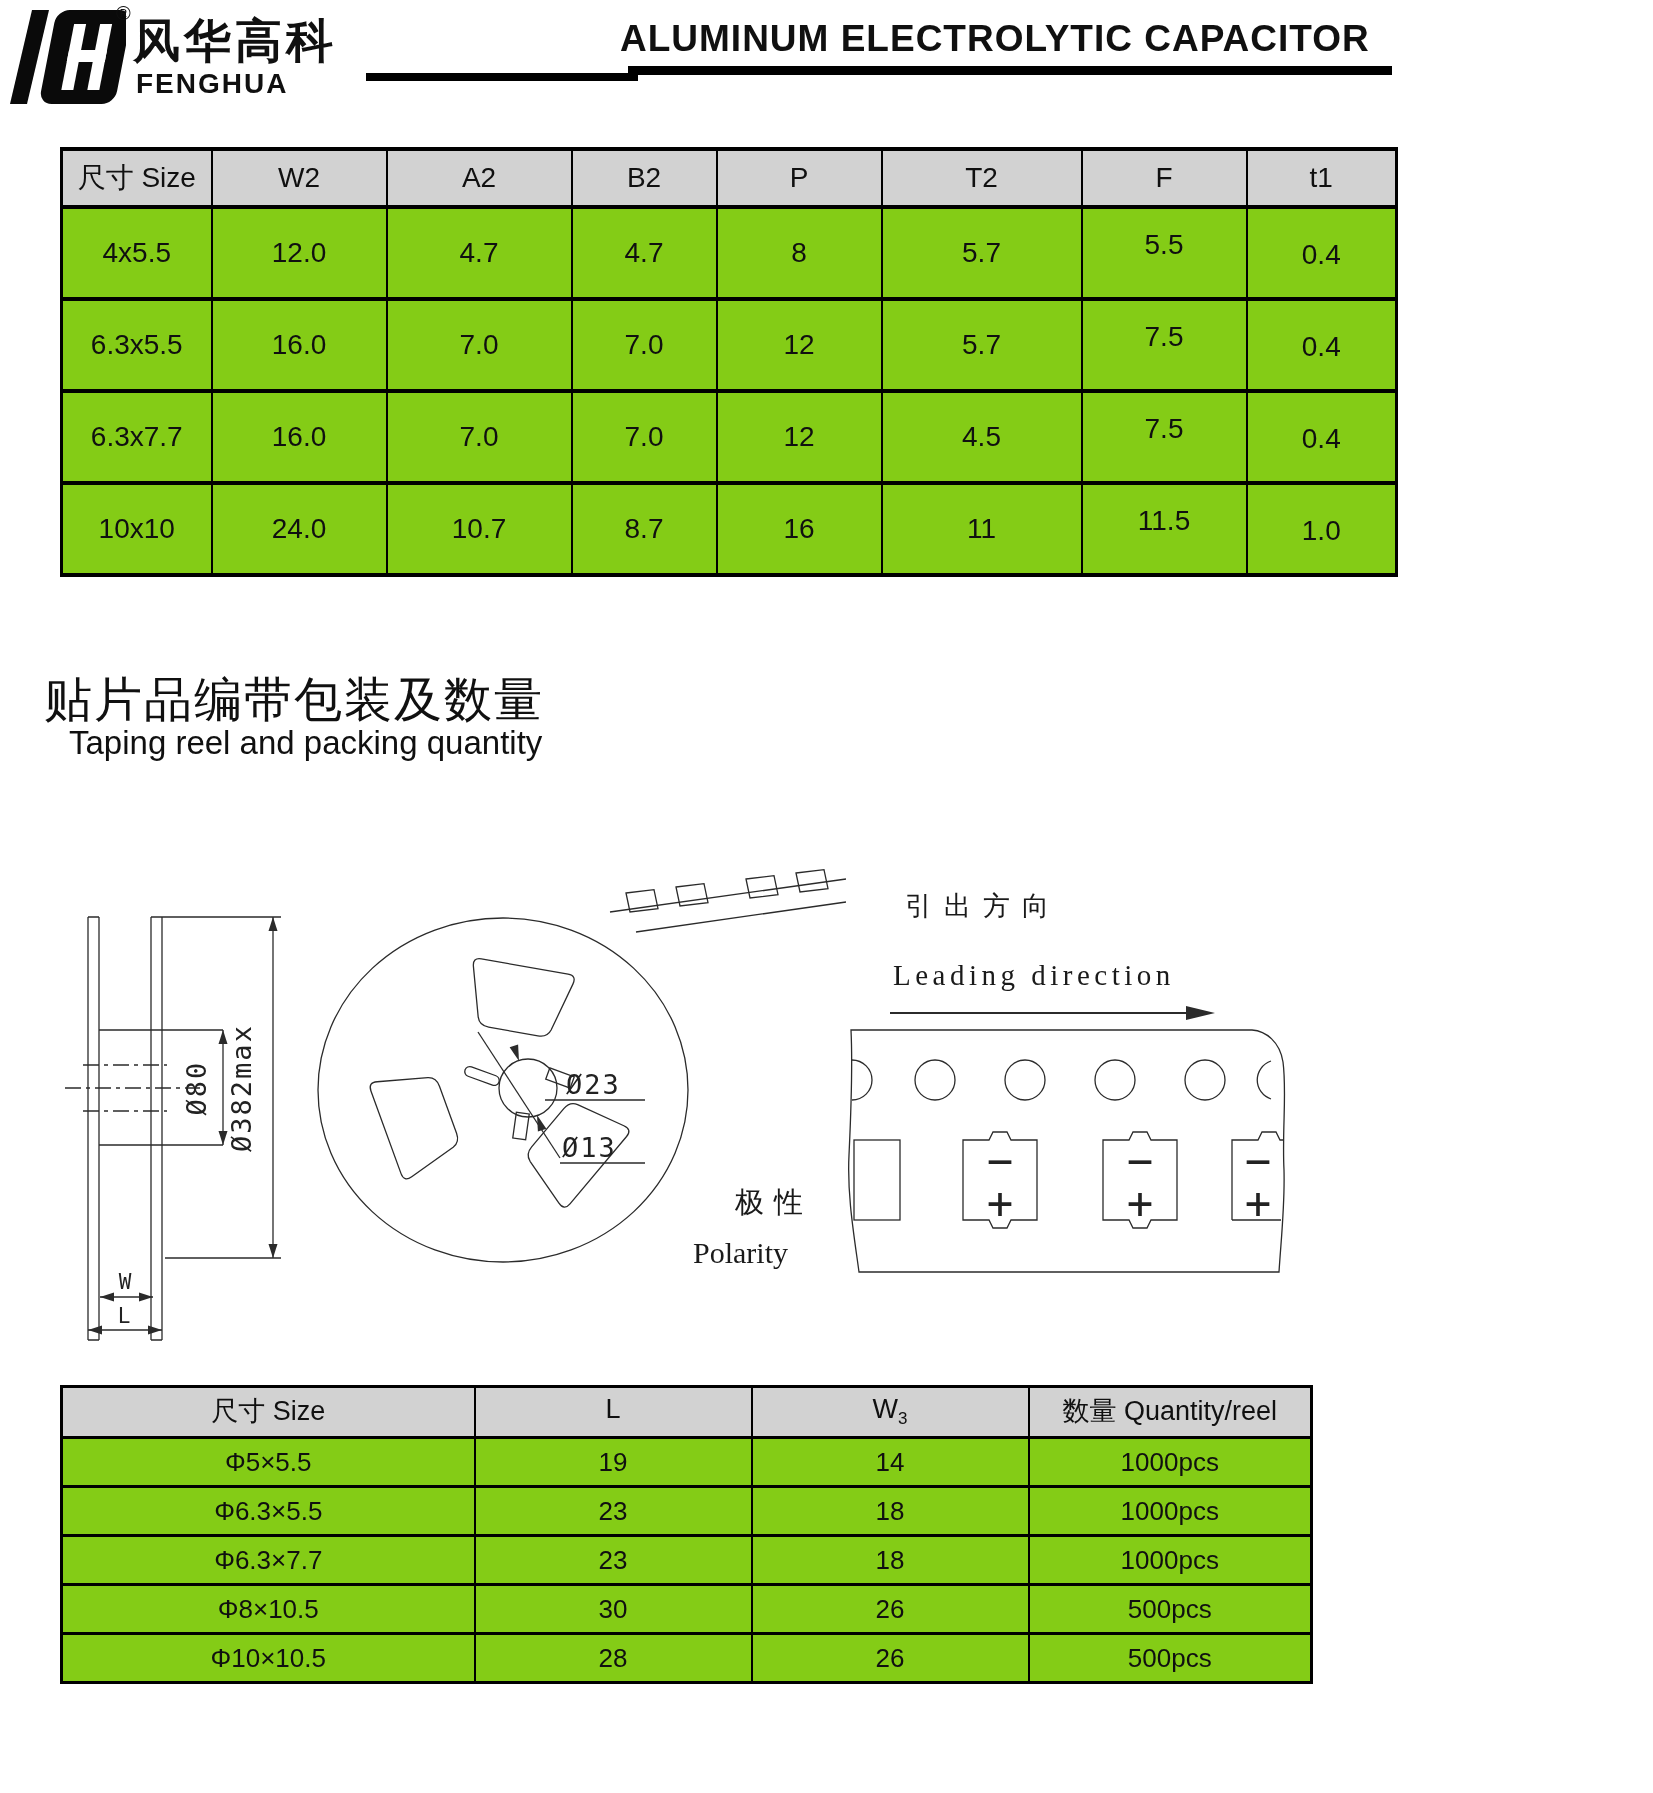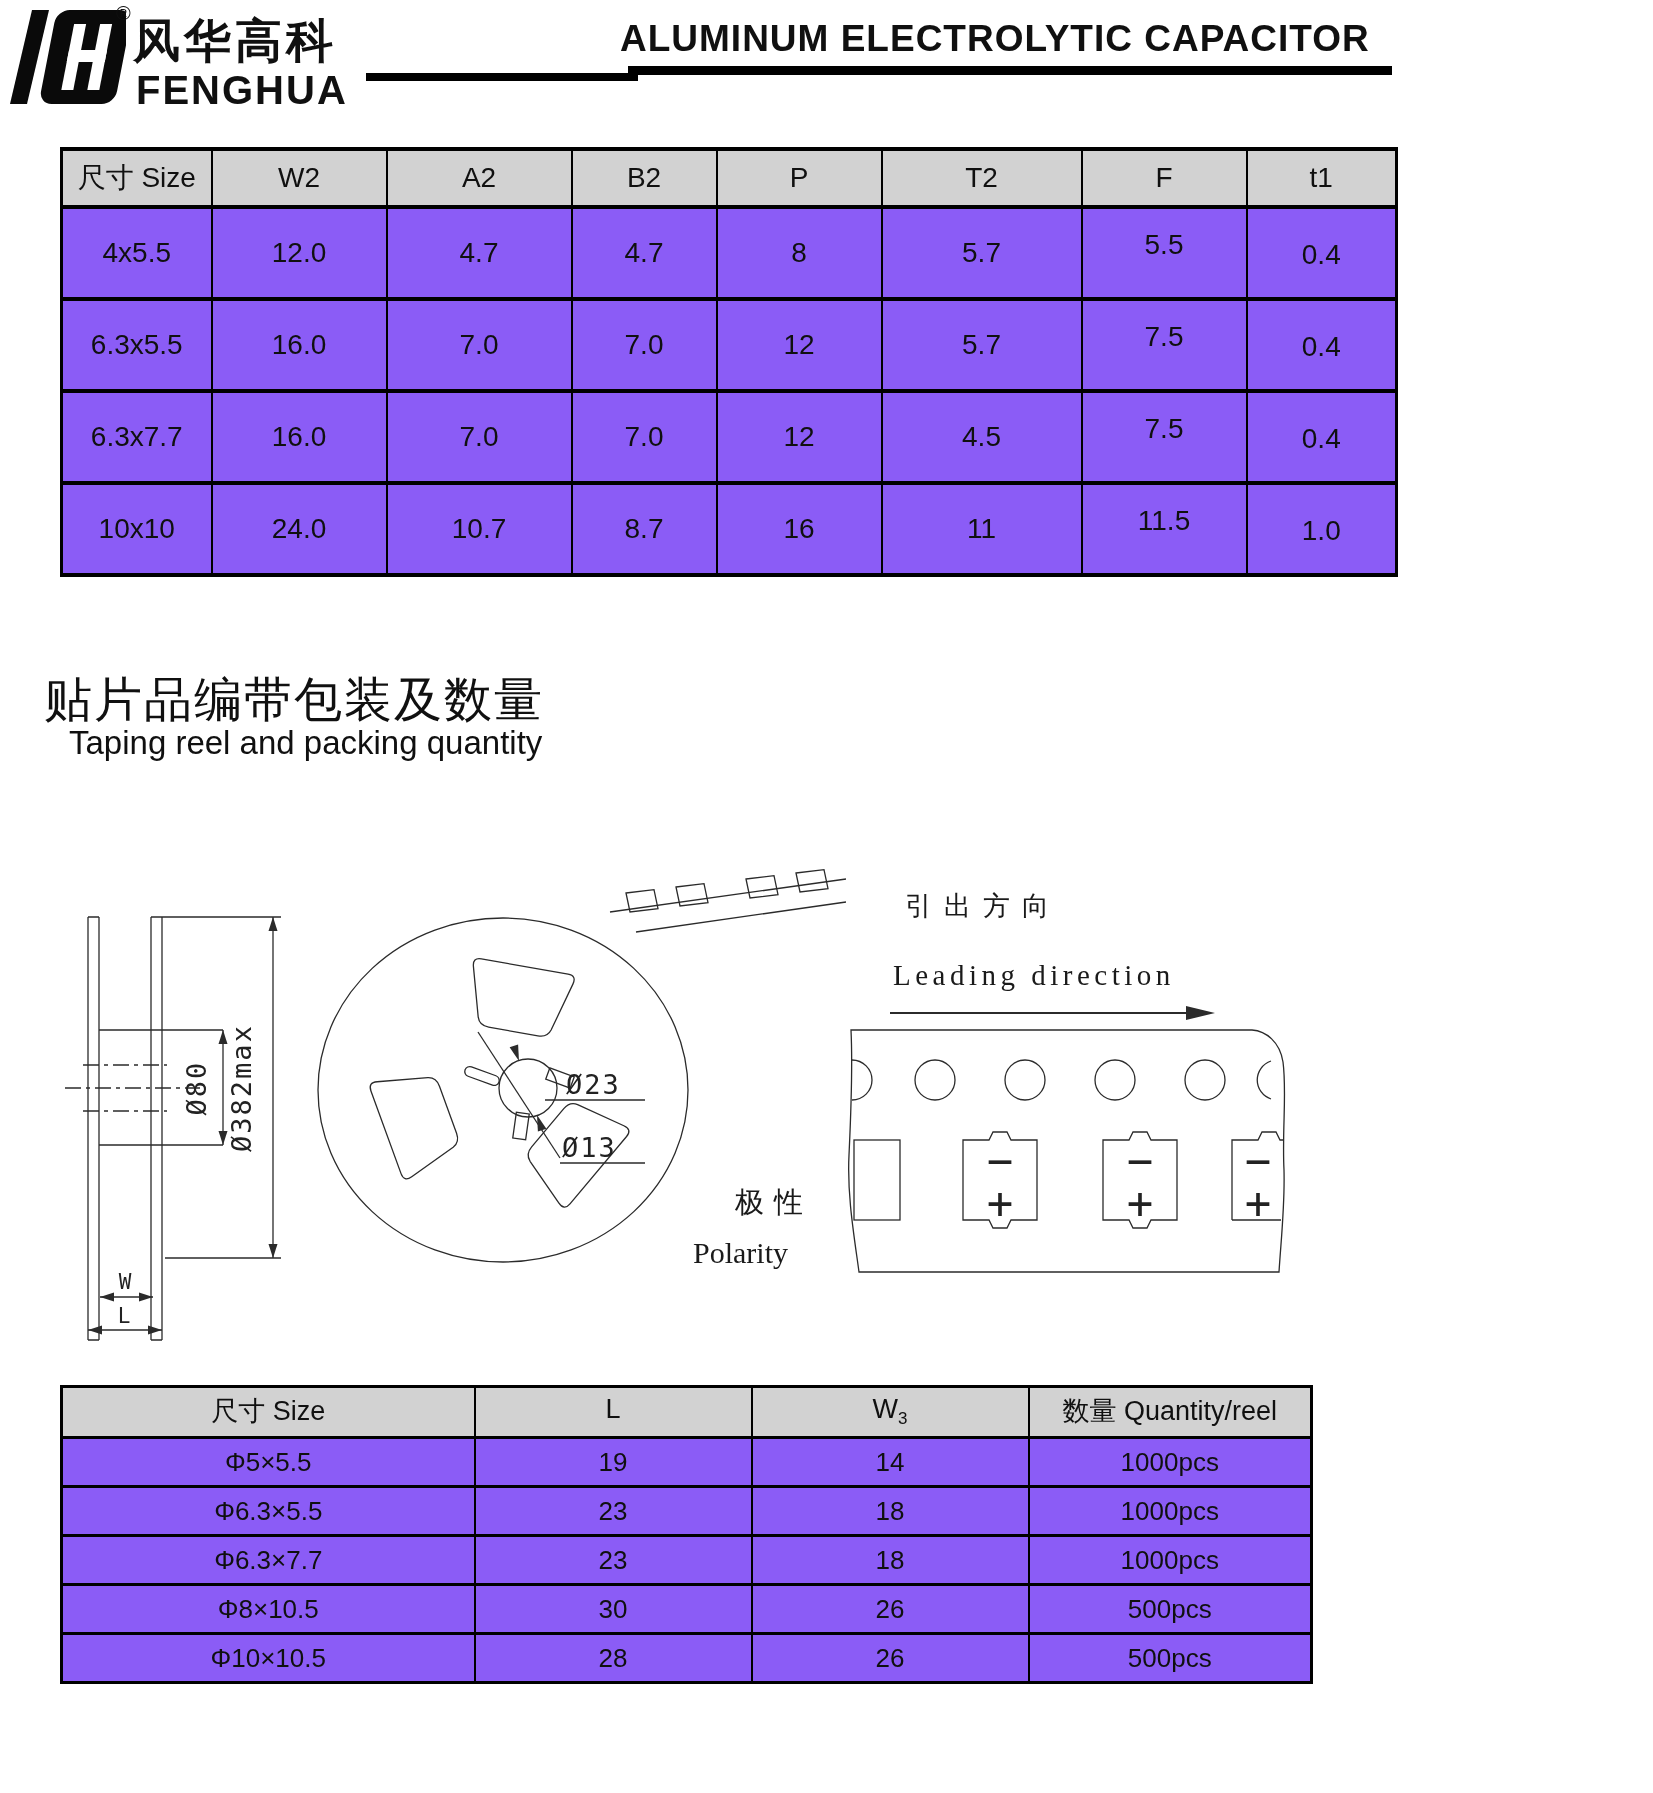--- a/index.html
+++ b/index.html
@@ -2,30 +2,30 @@
 <html><head>
 <meta charset="utf-8">
 <style>
   html,body{margin:0;padding:0;background:#ffffff;}
   #page{position:relative;width:1653px;height:1793px;background:#fff;
         font-family:"Liberation Sans",sans-serif;color:#101010;overflow:hidden;}
   .abs{position:absolute;}
 
   
   #brand-cn{left:133px;top:10px;font-size:47px;font-weight:bold;letter-spacing:4px;}
-  #brand-en{left:136px;top:68px;font-size:40px;font-weight:bold;letter-spacing:2px;}
+  #brand-en{left:136px;top:68px;font-size:28px;font-weight:bold;letter-spacing:2px;}
   #reg-mark{left:116px;top:2px;font-size:20px;}
   #doc-title{left:620px;top:18px;width:780px;text-align:left;
              font-size:37px;font-weight:bold;letter-spacing:1px;white-space:nowrap;}
   .rule{background:#000;}
   #rule-main{left:628px;top:66px;width:764px;height:9px;}
   #rule-left{left:366px;top:73px;width:272px;height:8px;}
 
   
-  table{border-collapse:collapse;table-layout:fixed;background:#8b5cf6;}
+  table{border-collapse:collapse;table-layout:fixed;background:#84cc16;}
   th,td{padding:0;text-align:center;vertical-align:middle;font-weight:400;}
   #table1{left:60px;top:147px;width:1335px;border:3px solid #000;}
   #table1 th{height:54px;background:#d2d2d2;font-size:28px;
              border:2px solid #000;border-top-width:4px;border-bottom-width:4px;}
   #table1 td{height:72px;font-size:28px;
              border:2px solid #000;border-top-width:4px;border-bottom-width:4px;}
   #table1 td:nth-child(7){padding-bottom:16px;}
   #table1 td:nth-child(8){padding-top:4px;}
 
   #table2{left:60px;top:1385px;width:1250px;border:3px solid #000;}

